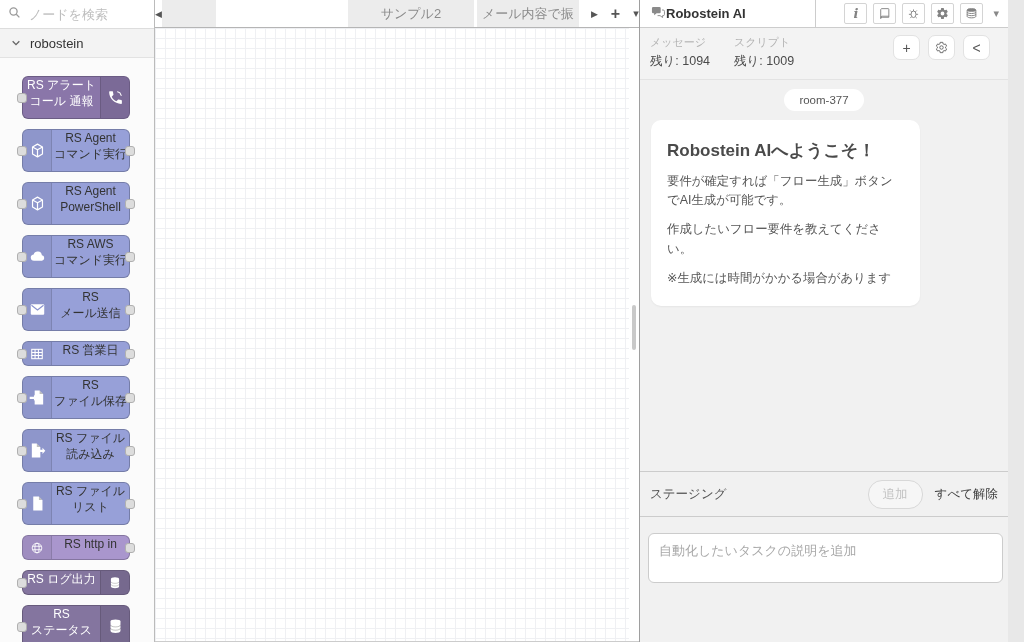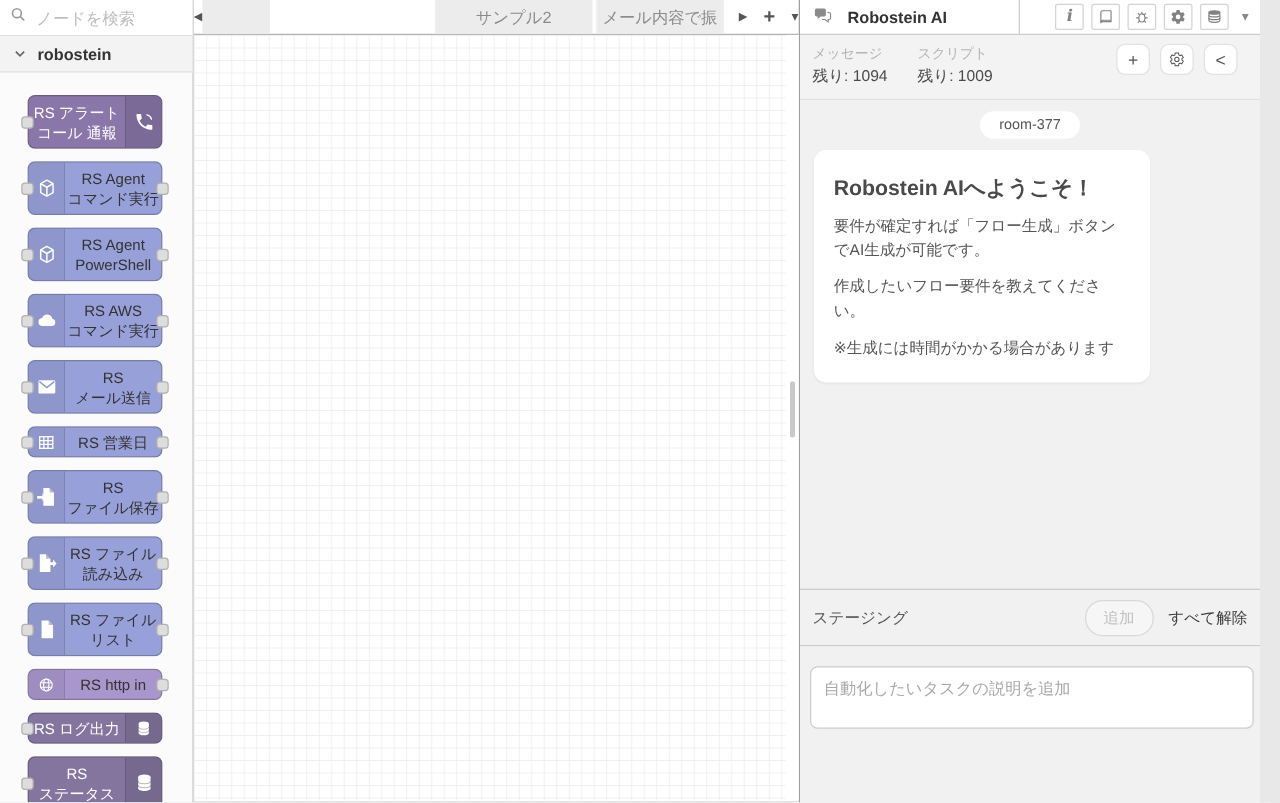--- a/index.html
+++ b/index.html
@@ -9,36 +9,36 @@
     font-family:"Liberation Sans","DejaVu Sans",sans-serif;
     background:#fff; position:relative;
   }
 
   
   .sidebar { width:155px; min-width:155px; border-right:1px solid #bbb; display:flex; flex-direction:column; background:#fbfbfb; }
   .search-row { height:29px; background:#fff; border-bottom:1px solid #ddd; display:flex; align-items:center; padding:0 8px; gap:6px; }
   .search-row svg { width:13px; height:13px; color:#9a9a9a; flex:none; }
   .search-input { border:none; outline:none; background:transparent; font-size:13px; color:#444; width:100%; font-family:inherit; }
   .search-input::placeholder { color:#bdbdbd; }
-  .category-header { height:29px; background:#f3f3f3; border-bottom:1px solid #e2e2e2; display:flex; align-items:center; gap:9px; padding:0 11px; font-weight:bold; font-size:13px; color:#333; cursor:pointer; }
+  .category-header { height:29px; background:#f3f3f3; border-bottom:1px solid #e2e2e2; display:flex; align-items:center; gap:9px; padding:0 11px; font-weight:normal; font-size:13px; color:#333; cursor:pointer; }
   .category-header svg { width:10px; height:10px; color:#666; }
   .palette { flex:1; overflow:hidden; padding:18px 0 0 22px; }
 
   .node { position:relative; width:108px; border-radius:6px; border:1px solid rgba(0,0,0,0.22); margin-bottom:10px; display:flex; align-items:stretch; cursor:move; }
   .node.h2 { height:43px; } .node.h1 { height:25px; }
   .node.agent  { background:#97a0d8; color:#333; }
   .node.alert  { background:#8a76a9; color:#fff; }
   .node.httpin { background:#a996cd; color:#333; }
   .node.log    { background:#84759f; color:#fff; }
   .node-icon { width:29px; flex:none; display:flex; align-items:center; justify-content:center; color:#fff; }
   .node-icon svg { width:17px; height:17px; }
   .node.h1 .node-icon svg { width:14px; height:14px; }
   .node.icon-left  .node-icon { order:0; background:rgba(0,0,0,0.06); border-right:1px solid rgba(0,0,0,0.12); border-radius:5px 0 0 5px; }
   .node.icon-right .node-icon { order:2; background:rgba(0,0,0,0.10); border-left:1px solid rgba(0,0,0,0.14); border-radius:0 5px 5px 0; }
-  .node-label { flex:1; order:1; display:flex; flex-direction:column; justify-content:center; text-align:center; font-size:12px; line-height:16px; white-space:nowrap; }
+  .node-label { flex:1; order:1; display:flex; flex-direction:column; justify-content:flex-start; text-align:center; font-size:12px; line-height:16px; white-space:nowrap; }
   .port { position:absolute; width:10px; height:10px; background:#ddd; border:1px solid #b0b0b0; border-radius:3px; top:50%; margin-top:-5px; z-index:2; }
   .port-left { left:-6px; } .port-right { right:-6px; }
 
   
   .canvas-area { flex:1; min-width:0; display:flex; flex-direction:column; }
   .tabbar { height:28px; background:#fff; border-bottom:1px solid #b5b5b5; display:flex; align-items:stretch; }
   .tab-scroll { width:16px; display:flex; align-items:center; justify-content:center; color:#555; font-size:9px; cursor:pointer; }
   .tab { background:#ececec; margin-right:3px; display:flex; align-items:center; justify-content:center; font-size:13px; color:#8a8a8a; overflow:hidden; white-space:nowrap; cursor:pointer; flex:none; }
   .tab-controls { display:flex; align-items:center; gap:13px; padding:0 9px; color:#555; }
   .tab-controls > div { cursor:pointer; }
@@ -48,21 +48,21 @@
   .grid { flex:1; background-color:#fff;
     background-image: linear-gradient(#eff0f3 1px, transparent 1px),
                       linear-gradient(90deg, #eff0f3 1px, transparent 1px);
     background-size:10px 10px; }
   .gutter { width:10px; background:#fff; position:relative; }
   .scroll-thumb { position:absolute; left:3px; top:277px; width:4px; height:45px; background:#c9c9c9; border-radius:2px; cursor:pointer; }
 
   
   .right-panel { width:369px; min-width:369px; border-left:1px solid #9e9e9e; display:flex; flex-direction:column; background:#f1f1f1; }
   .rp-header { height:28px; background:#fff; border-bottom:1px solid #ccc; display:flex; align-items:stretch; }
-  .rp-tab { width:176px; display:flex; align-items:center; gap:12px; padding:0 11px; border-right:1px solid #ccc; font-weight:bold; font-size:13px; color:#333; cursor:pointer; }
+  .rp-tab { width:176px; display:flex; align-items:center; gap:0; padding:0 11px; border-right:1px solid #ccc; font-weight:bold; font-size:13px; color:#333; cursor:pointer; }
   .rp-tab svg { width:15px; height:15px; color:#8a8a8a; flex:none; }
   .rp-tools { flex:1; display:flex; align-items:center; justify-content:flex-end; gap:6px; padding-right:5px; }
   .tool-btn { width:23px; height:21px; border:1px solid #d4d4d4; border-radius:2px; background:#fff; display:flex; align-items:center; justify-content:center; color:#828282; cursor:pointer; }
   .tool-btn svg { width:13px; height:13px; }
   .tool-btn.info { font-family:"DejaVu Serif",serif; font-weight:bold; font-size:13px; font-style:italic; }
   .rp-caret { color:#888; font-size:11px; padding:0 4px; cursor:pointer; }
 
   .rp-subheader { background:#f3f3f3; border-bottom:1px solid #e3e3e3; padding:7px 18px 9px 10px; display:flex; align-items:flex-start; }
   .counter { margin-right:24px; }
   .counter-label { font-size:11px; color:#b3b3b3; margin-bottom:3px; }

